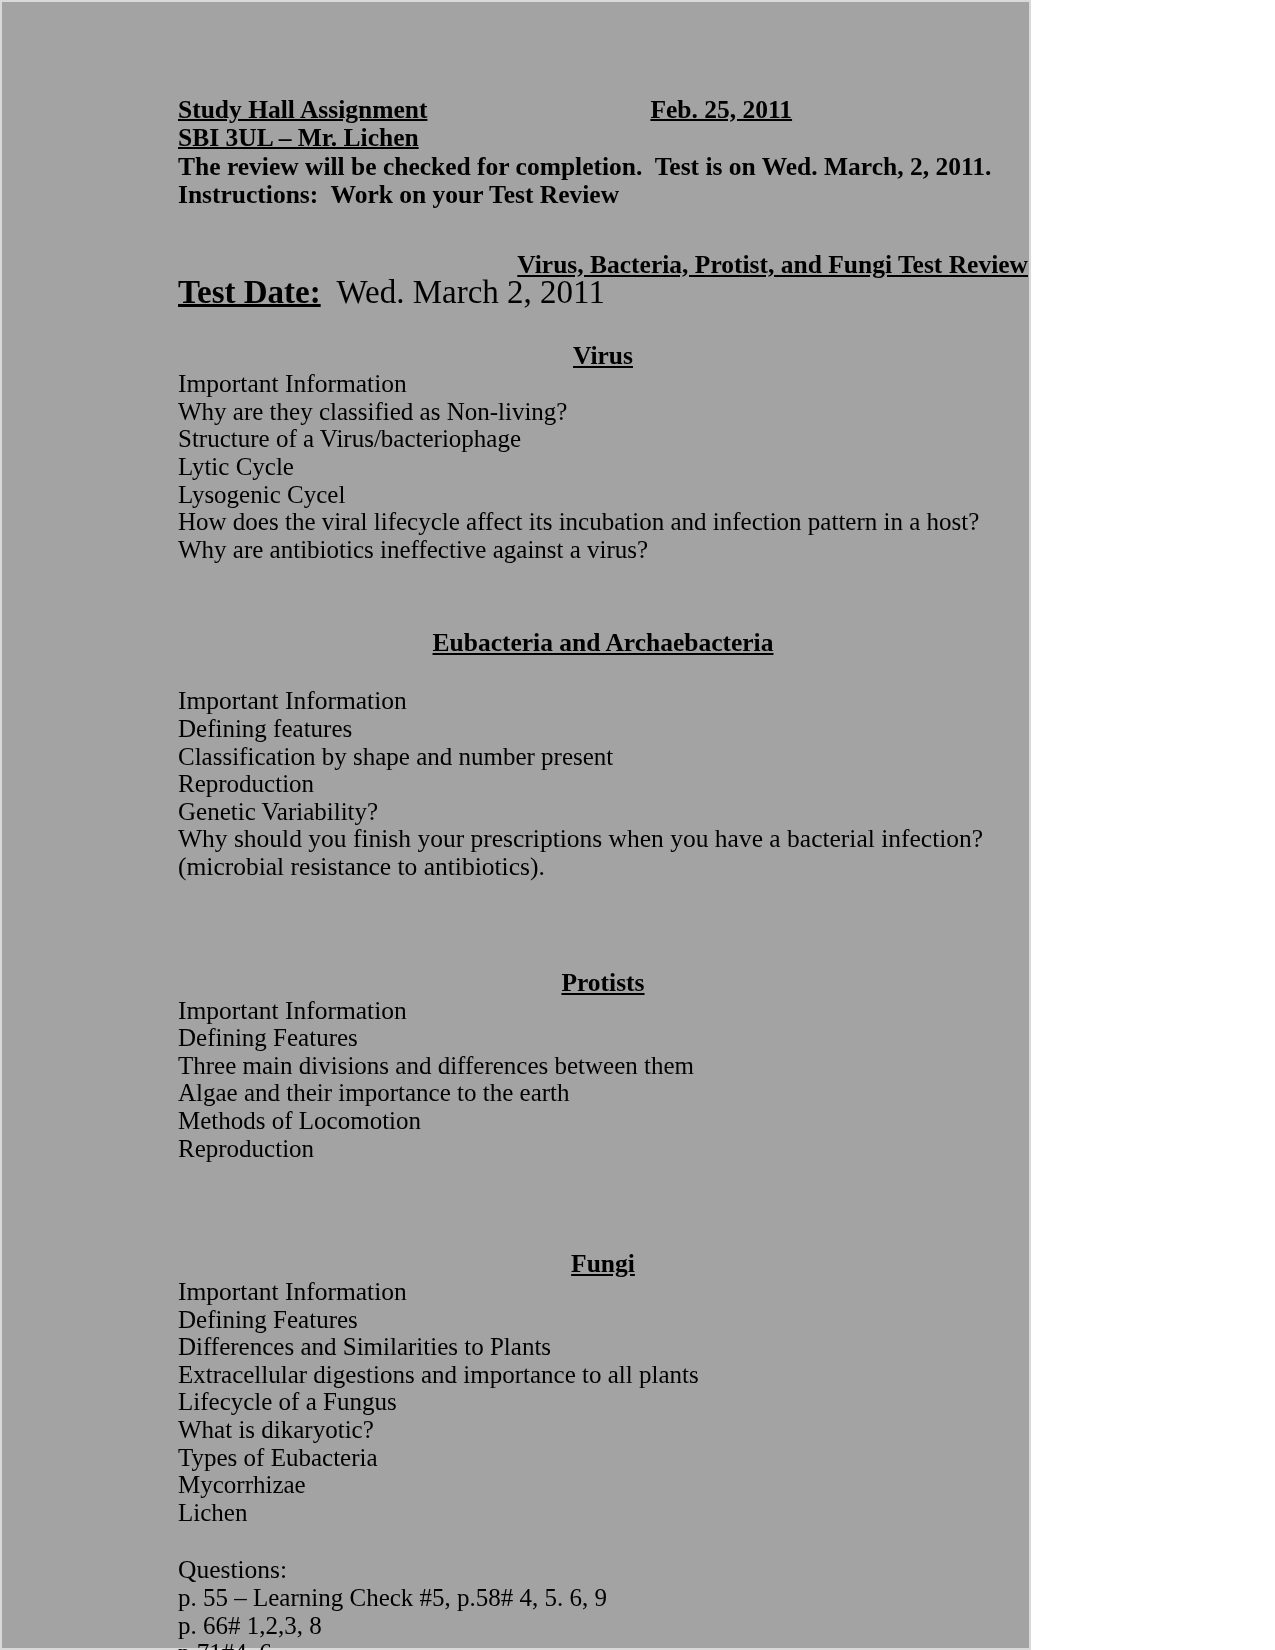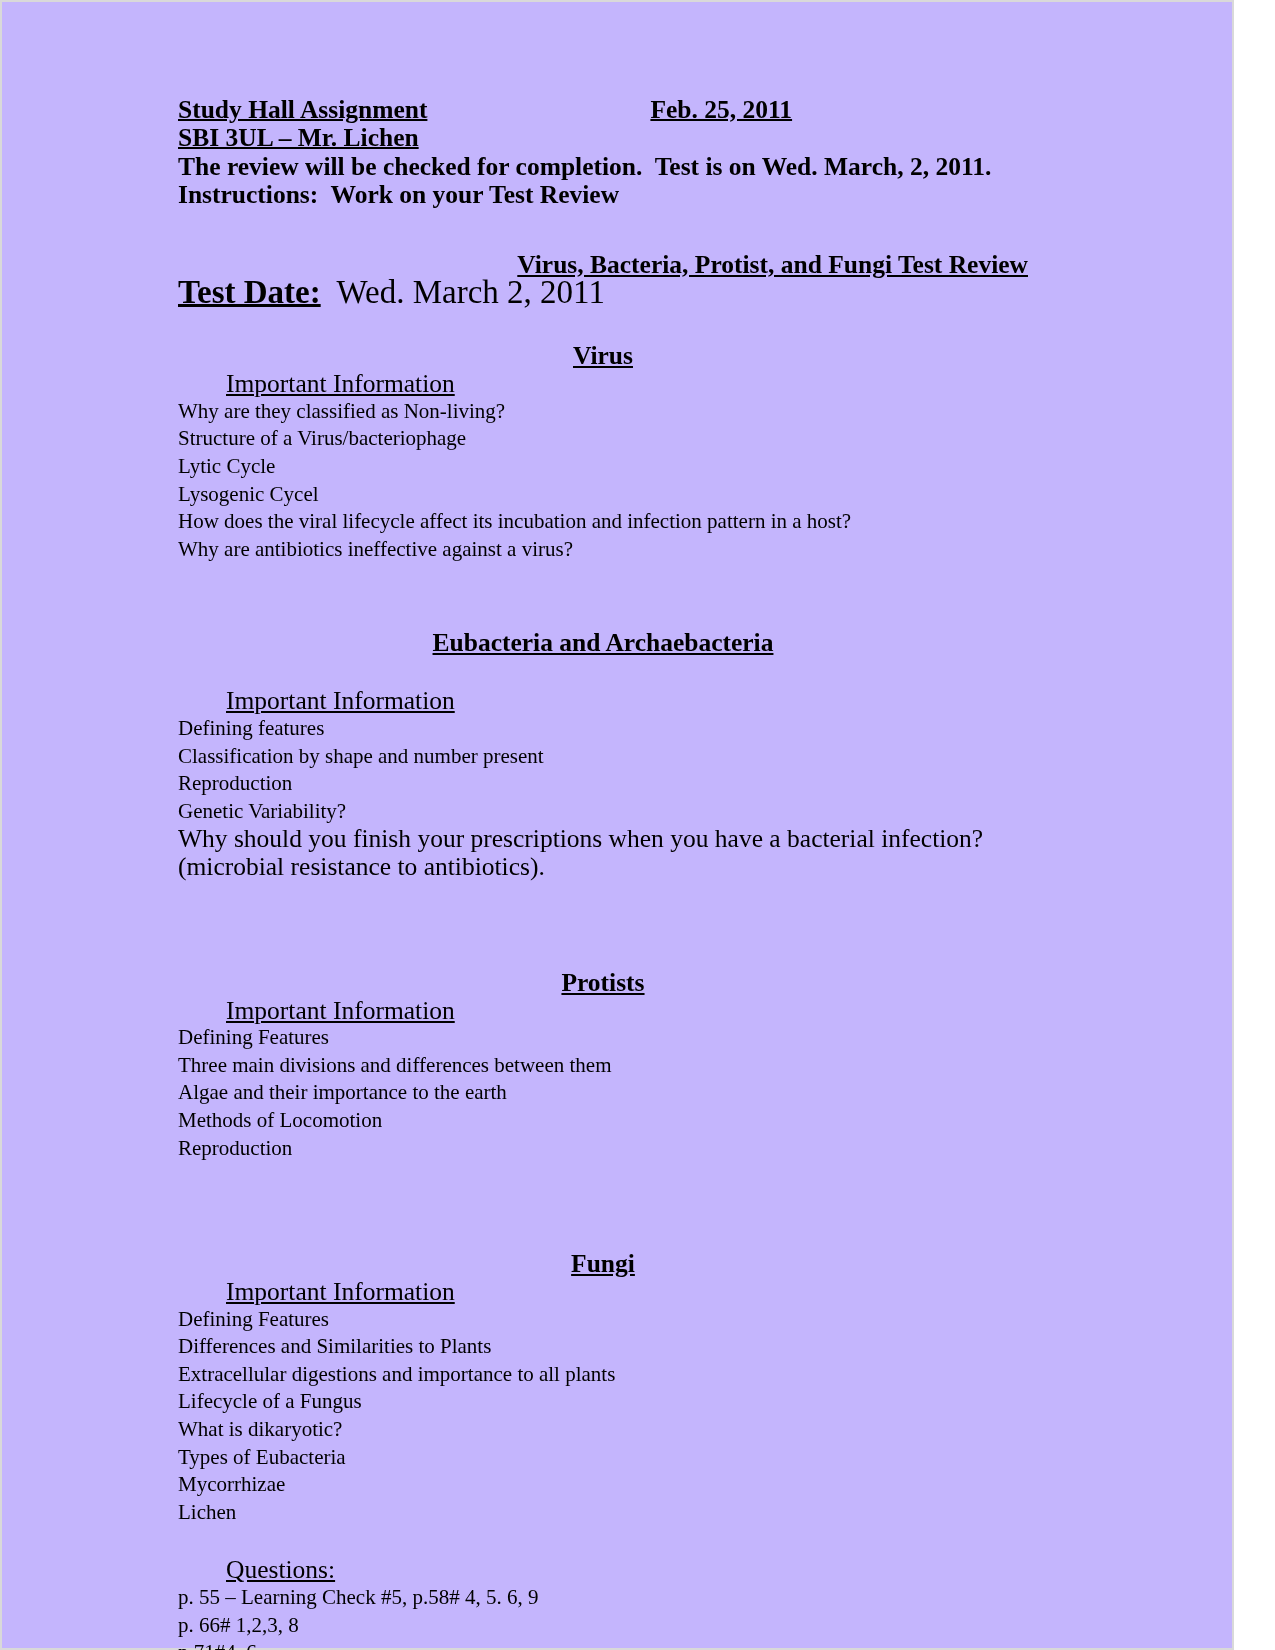--- a/index.html
+++ b/index.html
@@ -2,23 +2,23 @@
 <html><head>
 <meta charset="utf-8">
 <style>
   html, body {
     margin: 0;
     padding: 0;
     background: #ffffff;
   }
   .page {
     position: relative;
-    width: 1234px;
+    width: 1031px;
     height: 1650px;
-    background: #c4b5fd;
+    background: #a3a3a3;
     box-sizing: border-box;
     overflow: hidden;
     font-family: "Liberation Serif", "DejaVu Serif", serif;
     color: #000000;
   }
   
   .scan-edge-left,
   .scan-edge-right,
   .scan-edge-top,
   .scan-edge-bottom {
@@ -31,21 +31,21 @@
   .scan-edge-bottom { left: 0; bottom: 0; height: 2px; width: 1275px; }
 
   .content {
     position: absolute;
     left: 178px;
     top: 96px;
     width: 868px;
   }
 
   .line {
-    font-size: 21px;
+    font-size: 25px;
     line-height: 27.6px;
     white-space: pre-wrap;
     letter-spacing: 0px;
   }
 
   
   .hdr {
     font-weight: bold;
     font-size: 25.5px;
     line-height: 28.4px;
@@ -84,23 +84,21 @@
   .section-head span,
   .doc-title span {
     text-decoration: underline;
     text-underline-offset: 2px;
   }
   .sub-head {
     font-size: 25.5px;
     line-height: 27.6px;
   }
   .sub-head span {
-    text-decoration: underline;
     text-underline-offset: 2px;
-    margin-left: 48px;
   }
   .testdate {
     font-size: 33px;
     line-height: 27.6px;
     white-space: pre;
   }
   .testdate .lbl {
     font-weight: bold;
     text-decoration: underline;
     text-underline-offset: 1px;

